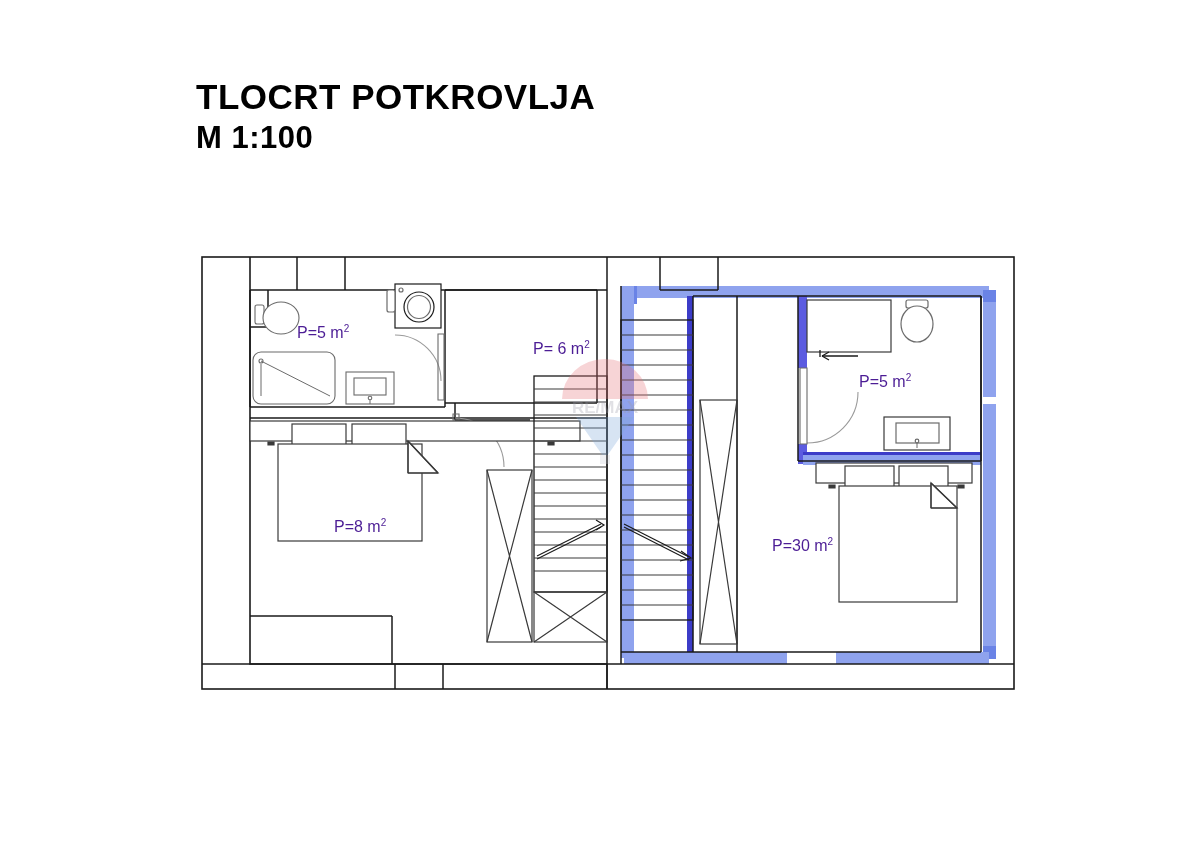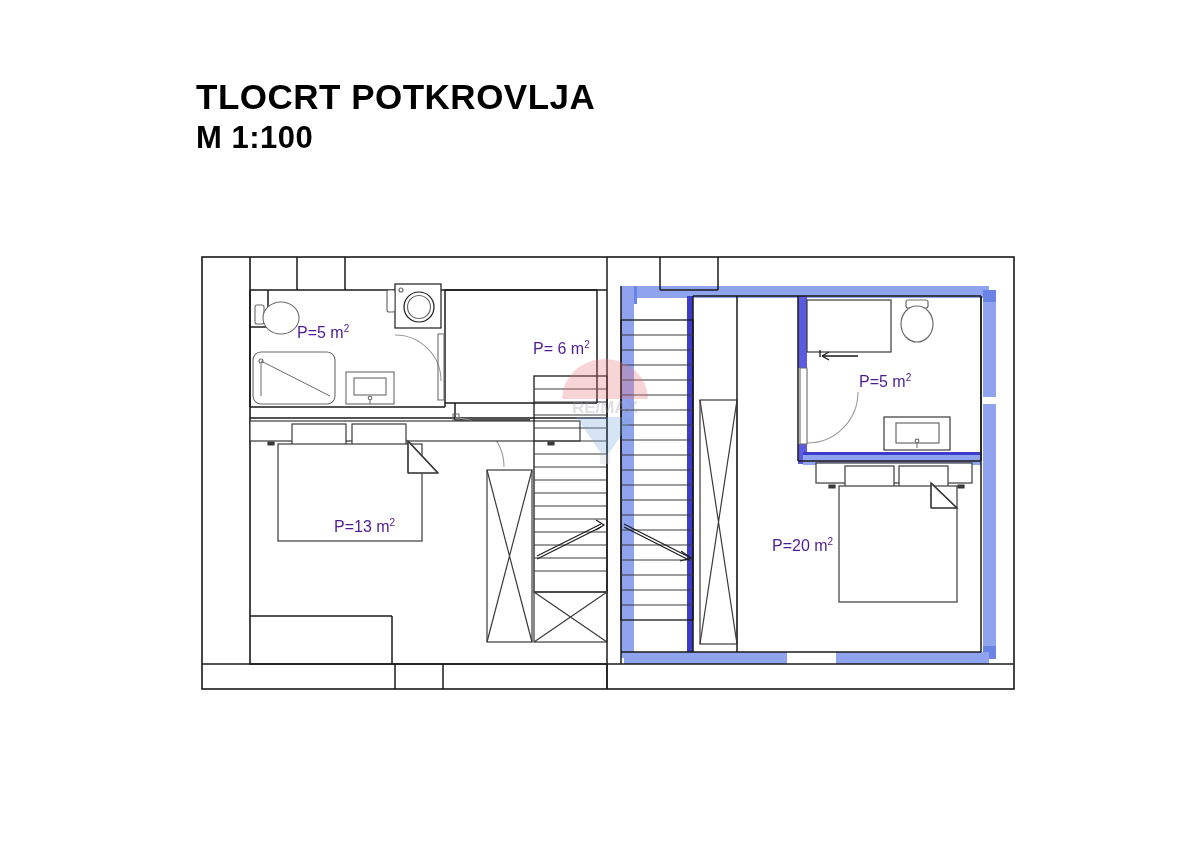--- a/index.html
+++ b/index.html
@@ -348,26 +348,26 @@
 
     <div class="area-label lbl-bath-left">
       <span>P=5 m</span><sup>2</sup>
     </div>
 
     <div class="area-label lbl-room-6">
       <span>P= 6 m</span><sup>2</sup>
     </div>
 
     <div class="area-label lbl-room-14">
-      <span>P=13 m</span><sup>2</sup>
+      <span>P=8 m</span><sup>2</sup>
     </div>
 
     <div class="area-label lbl-bath-right">
       <span>P=5 m</span><sup>2</sup>
     </div>
 
     <div class="area-label lbl-room-20">
-      <span>P=20 m</span><sup>2</sup>
+      <span>P=30 m</span><sup>2</sup>
     </div>
 
   </div>
 
 </div>
 
 </body></html>

